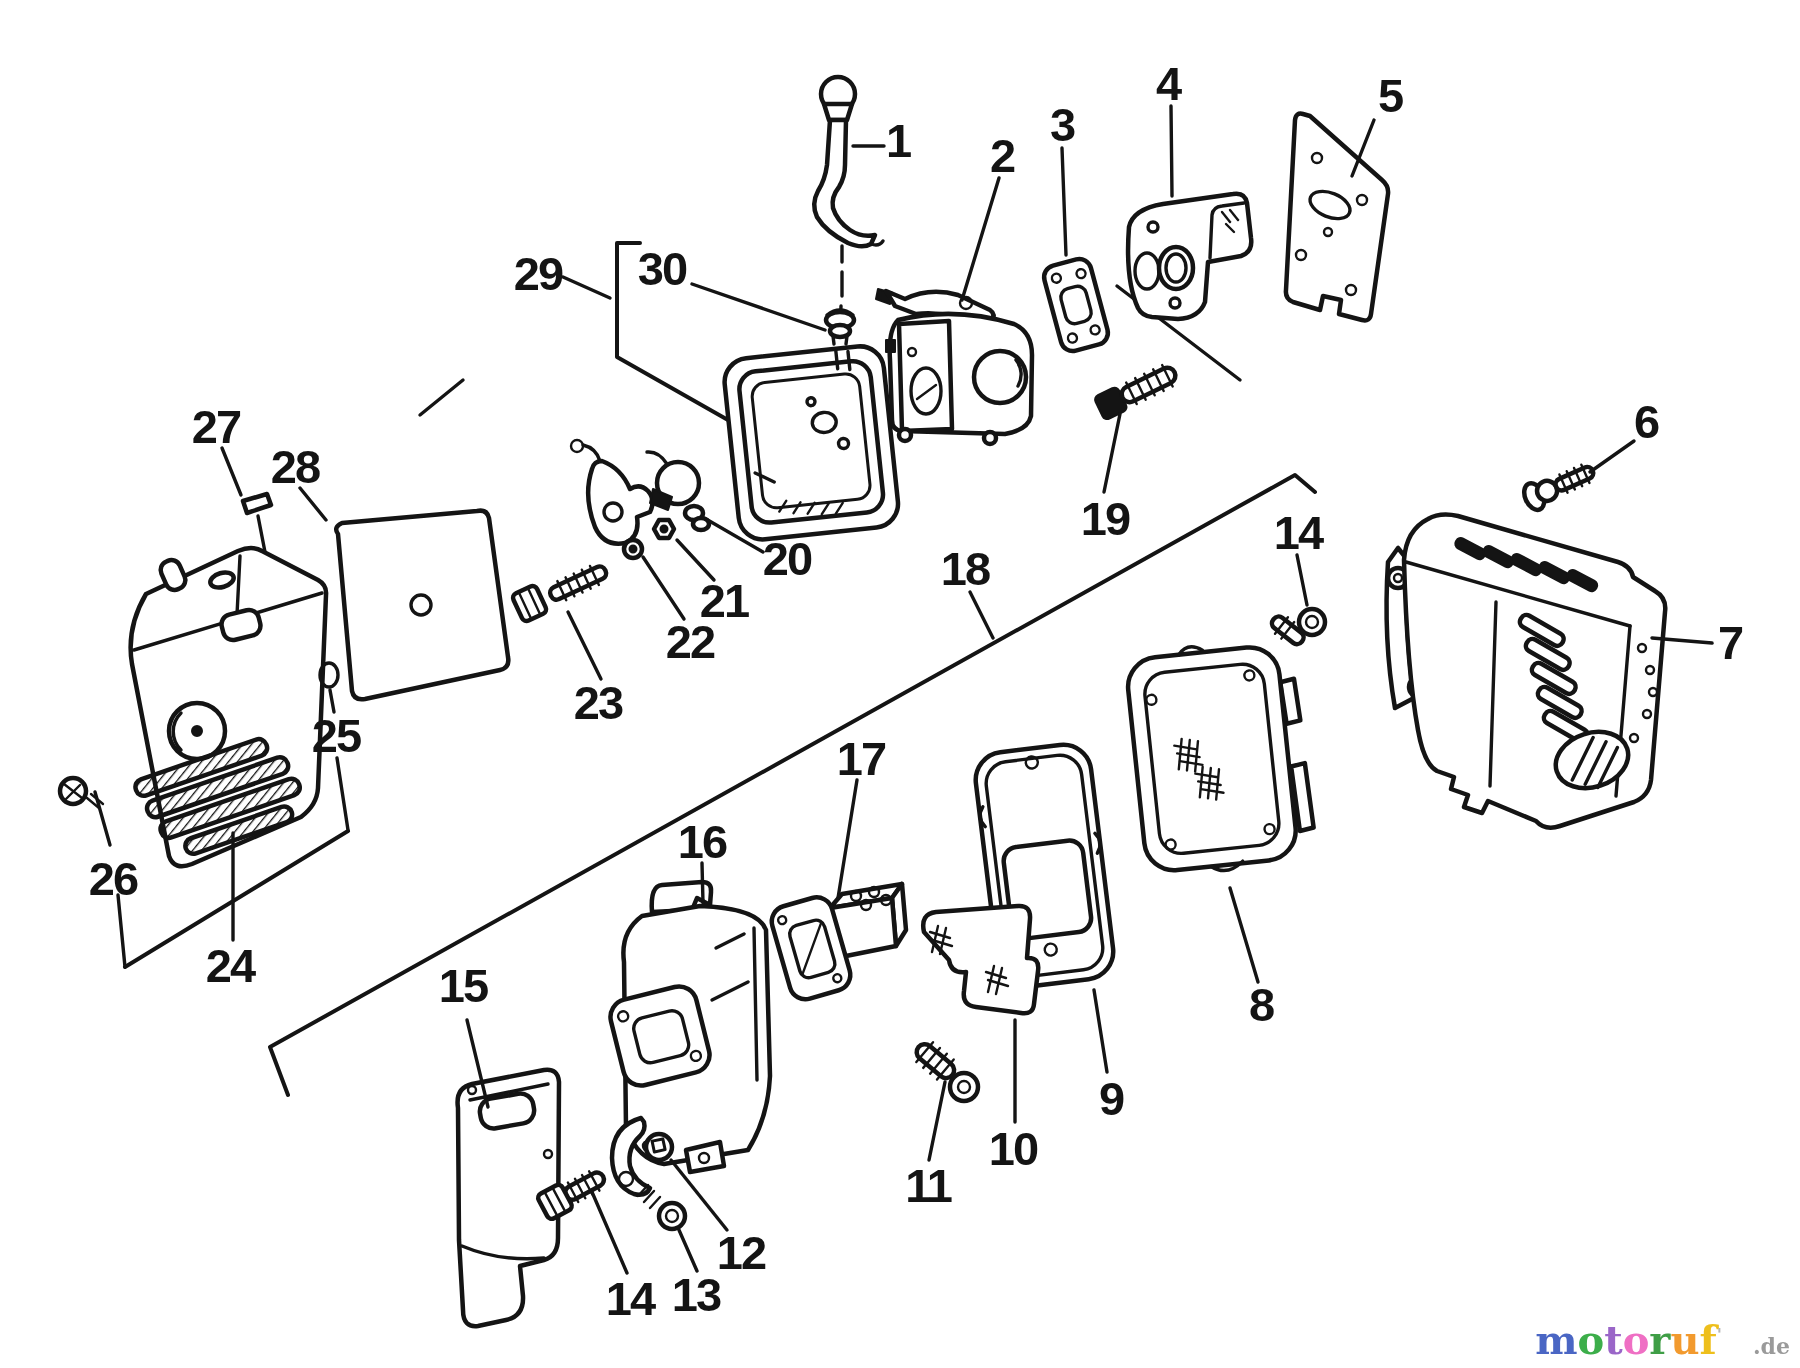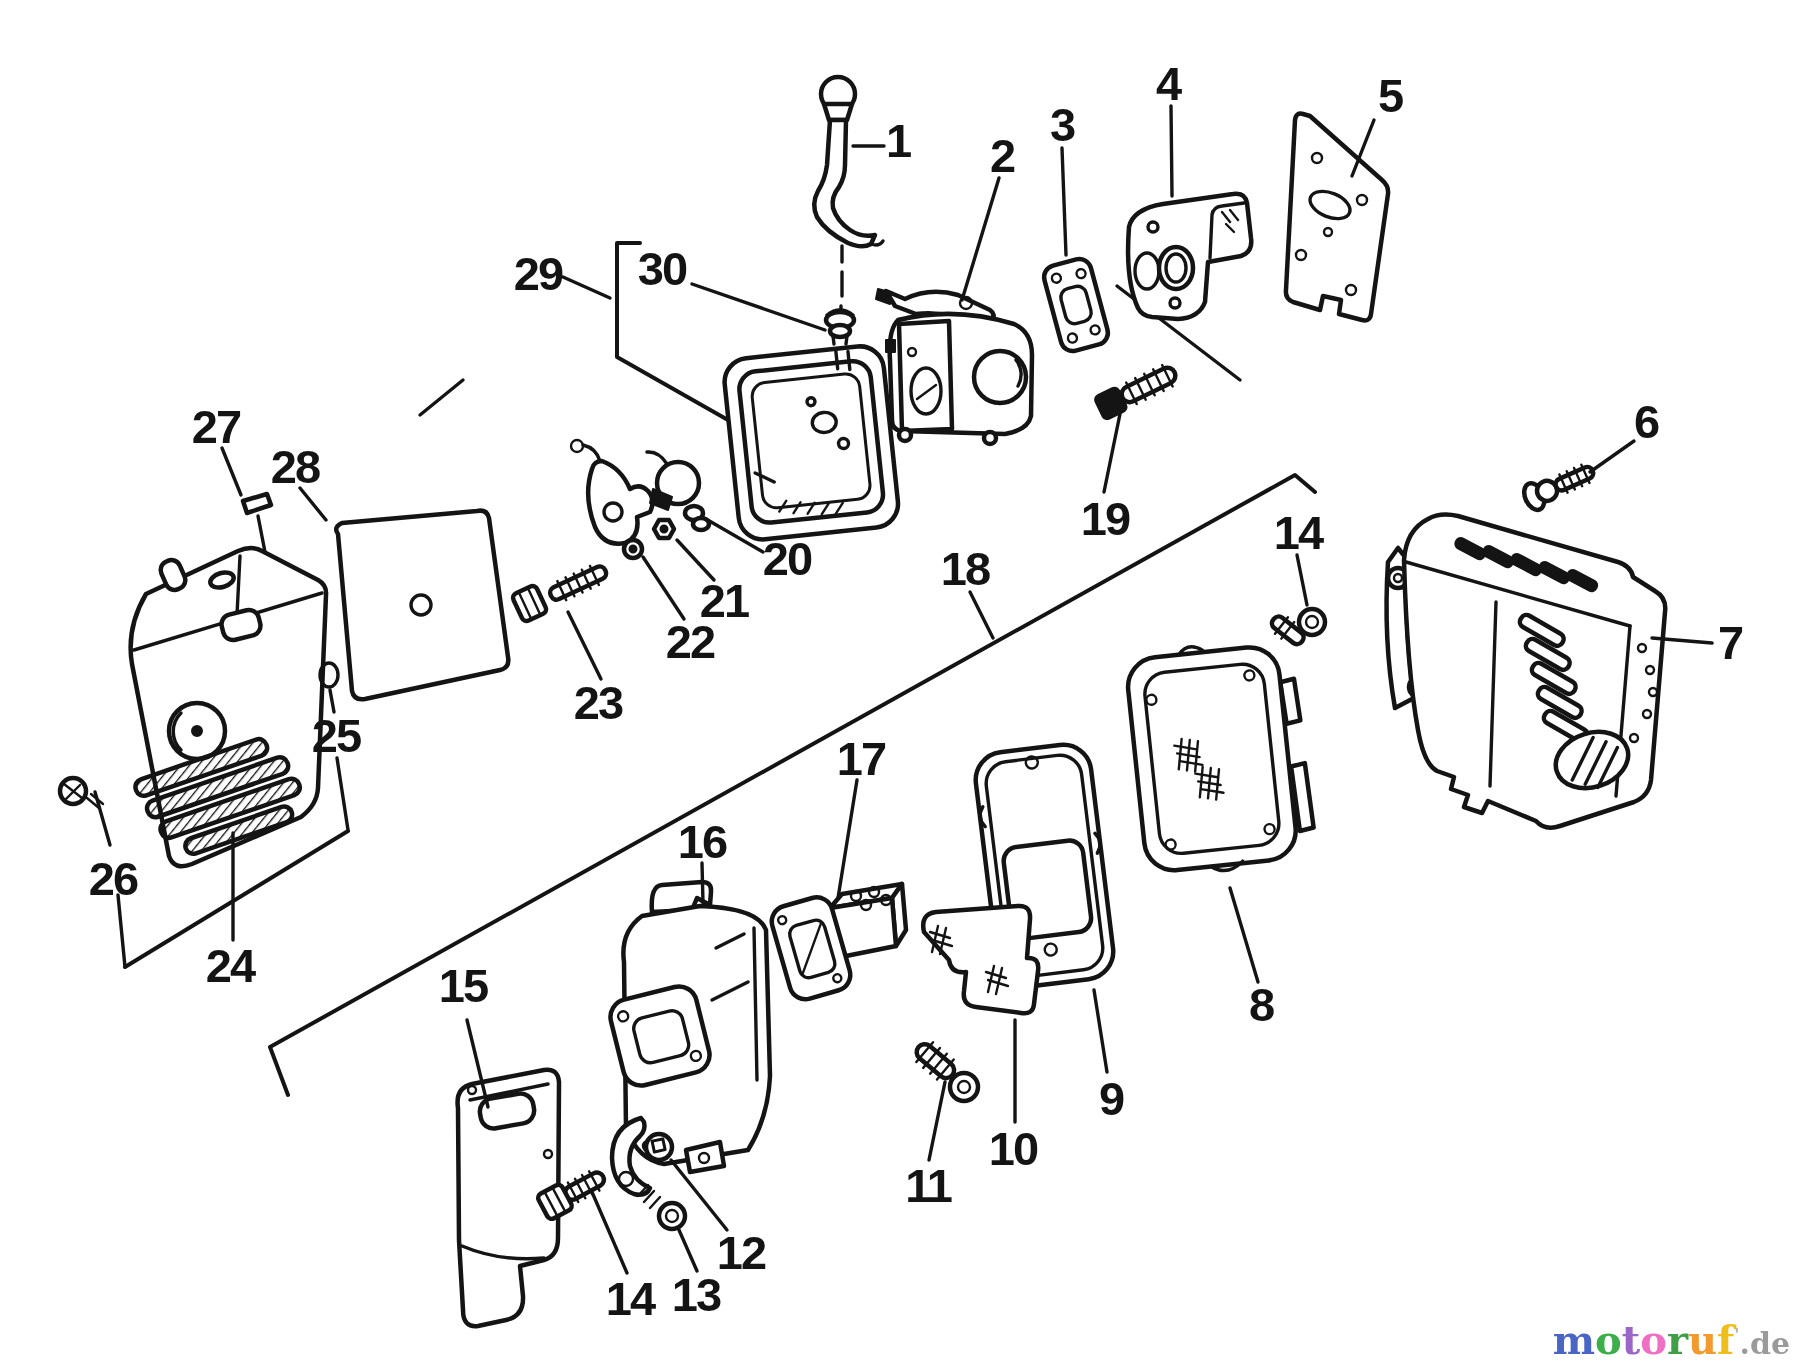--- a/index.html
+++ b/index.html
@@ -8,21 +8,21 @@
   .ol{fill:#ffffff;stroke:#141414;stroke-width:4.5;stroke-linejoin:round;stroke-linecap:round;}
   .th{fill:#ffffff;stroke:#141414;stroke-width:3;stroke-linejoin:round;stroke-linecap:round;}
   .ln{fill:none;stroke:#141414;stroke-width:3.4;stroke-linejoin:round;stroke-linecap:round;}
   .tn{fill:none;stroke:#141414;stroke-width:2.4;stroke-linecap:round;}
   .dk{fill:#141414;stroke:#141414;stroke-width:2;stroke-linejoin:round;}
   .hv{fill:url(#hatch);}
   .callout{font-family:"Liberation Sans",sans-serif;font-weight:700;font-size:47px;letter-spacing:-2px;fill:#141414;}
   .watermark{position:absolute;right:10px;bottom:8px;font-family:"DejaVu Serif","Liberation Serif",serif;
              font-weight:700;font-size:40px;line-height:1;white-space:nowrap;}
   .wm-tick{font-size:17px;vertical-align:super;}
-  .wm-tld{font-size:30px;}
+  .wm-tld{font-size:22px;margin-left:31px;}
 </style>
 </head>
 <body>
 
 <div class="stage">
 <svg id="diagram-svg" width="1800" height="1368" viewBox="0 0 1800 1368">
   <defs>
     <pattern id="hatch" patternUnits="userSpaceOnUse" width="7" height="7" patternTransform="rotate(58)">
       <line x1="0" y1="0" x2="0" y2="7" stroke="#141414" stroke-width="2.6"></line>
     </pattern>

